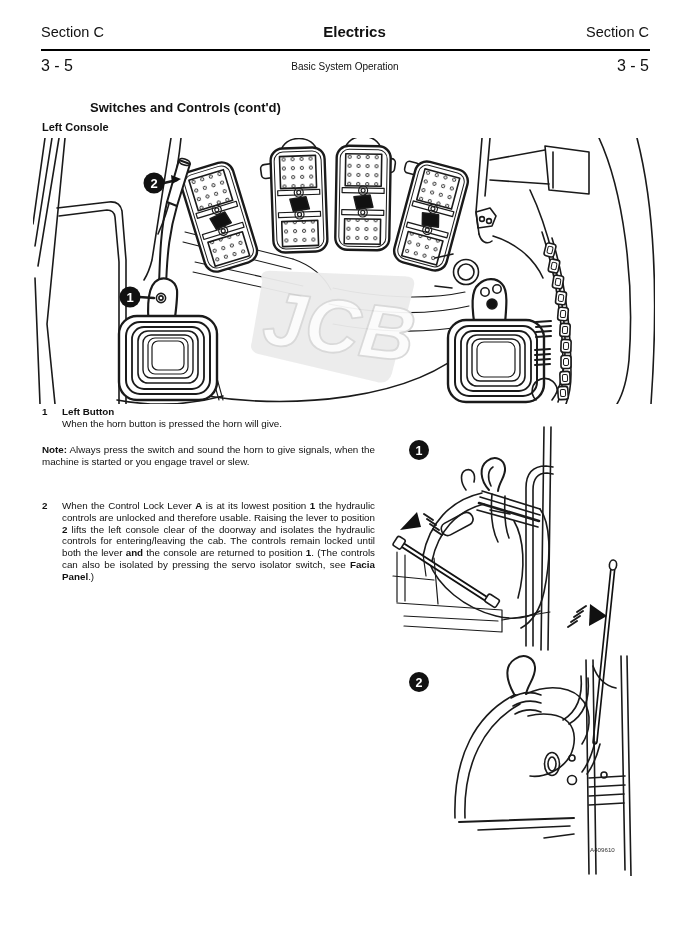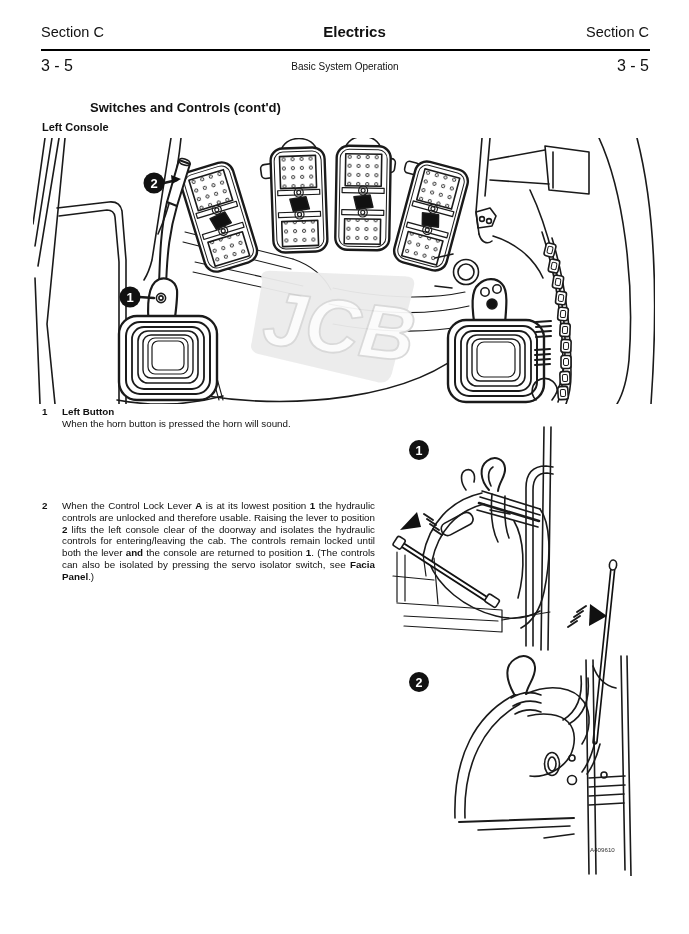--- a/index.html
+++ b/index.html
@@ -220,25 +220,26 @@
         <path d="M503,262 A12.5,12.5 0 1 1 524,255"></path>
       </g>
     </g>
   </svg>
 
   <div class="textblock" style="top:406px;">
     <div class="item">
       <span class="item-num">1</span>
       <div class="item-body">
         <div class="item-title">Left Button</div>
-        <div>When the horn button is pressed the horn will sound.</div>
+        <div>When the horn button is pressed the horn will give.</div>
       </div>
     </div>
   </div>
 
+  <div class="textblock just" style="top:444px;"><b>Note:</b><span> Always press the switch and sound the horn to give signals, when the machine is started or you engage travel or slew.</span></div>
 
   <div class="textblock" style="top:500px;">
     <div class="item">
       <span class="item-num">2</span>
       <div class="item-body">
         <div class="just"><span>When the Control Lock Lever </span><b>A</b><span> is at its lowest position </span><b>1</b><span> the hydraulic controls are unlocked and therefore usable. Raising the lever to position </span><b>2</b><span> lifts the left console clear of the doorway and isolates the hydraulic controls for entering/leaving the cab. The controls remain locked until both the lever </span><b>and</b><span> the console are returned to position </span><b>1</b><span>. (The controls can also be isolated by pressing the servo isolator switch, see </span><b>Facia Panel</b><span>.)</span></div>
       </div>
     </div>
   </div>
 

